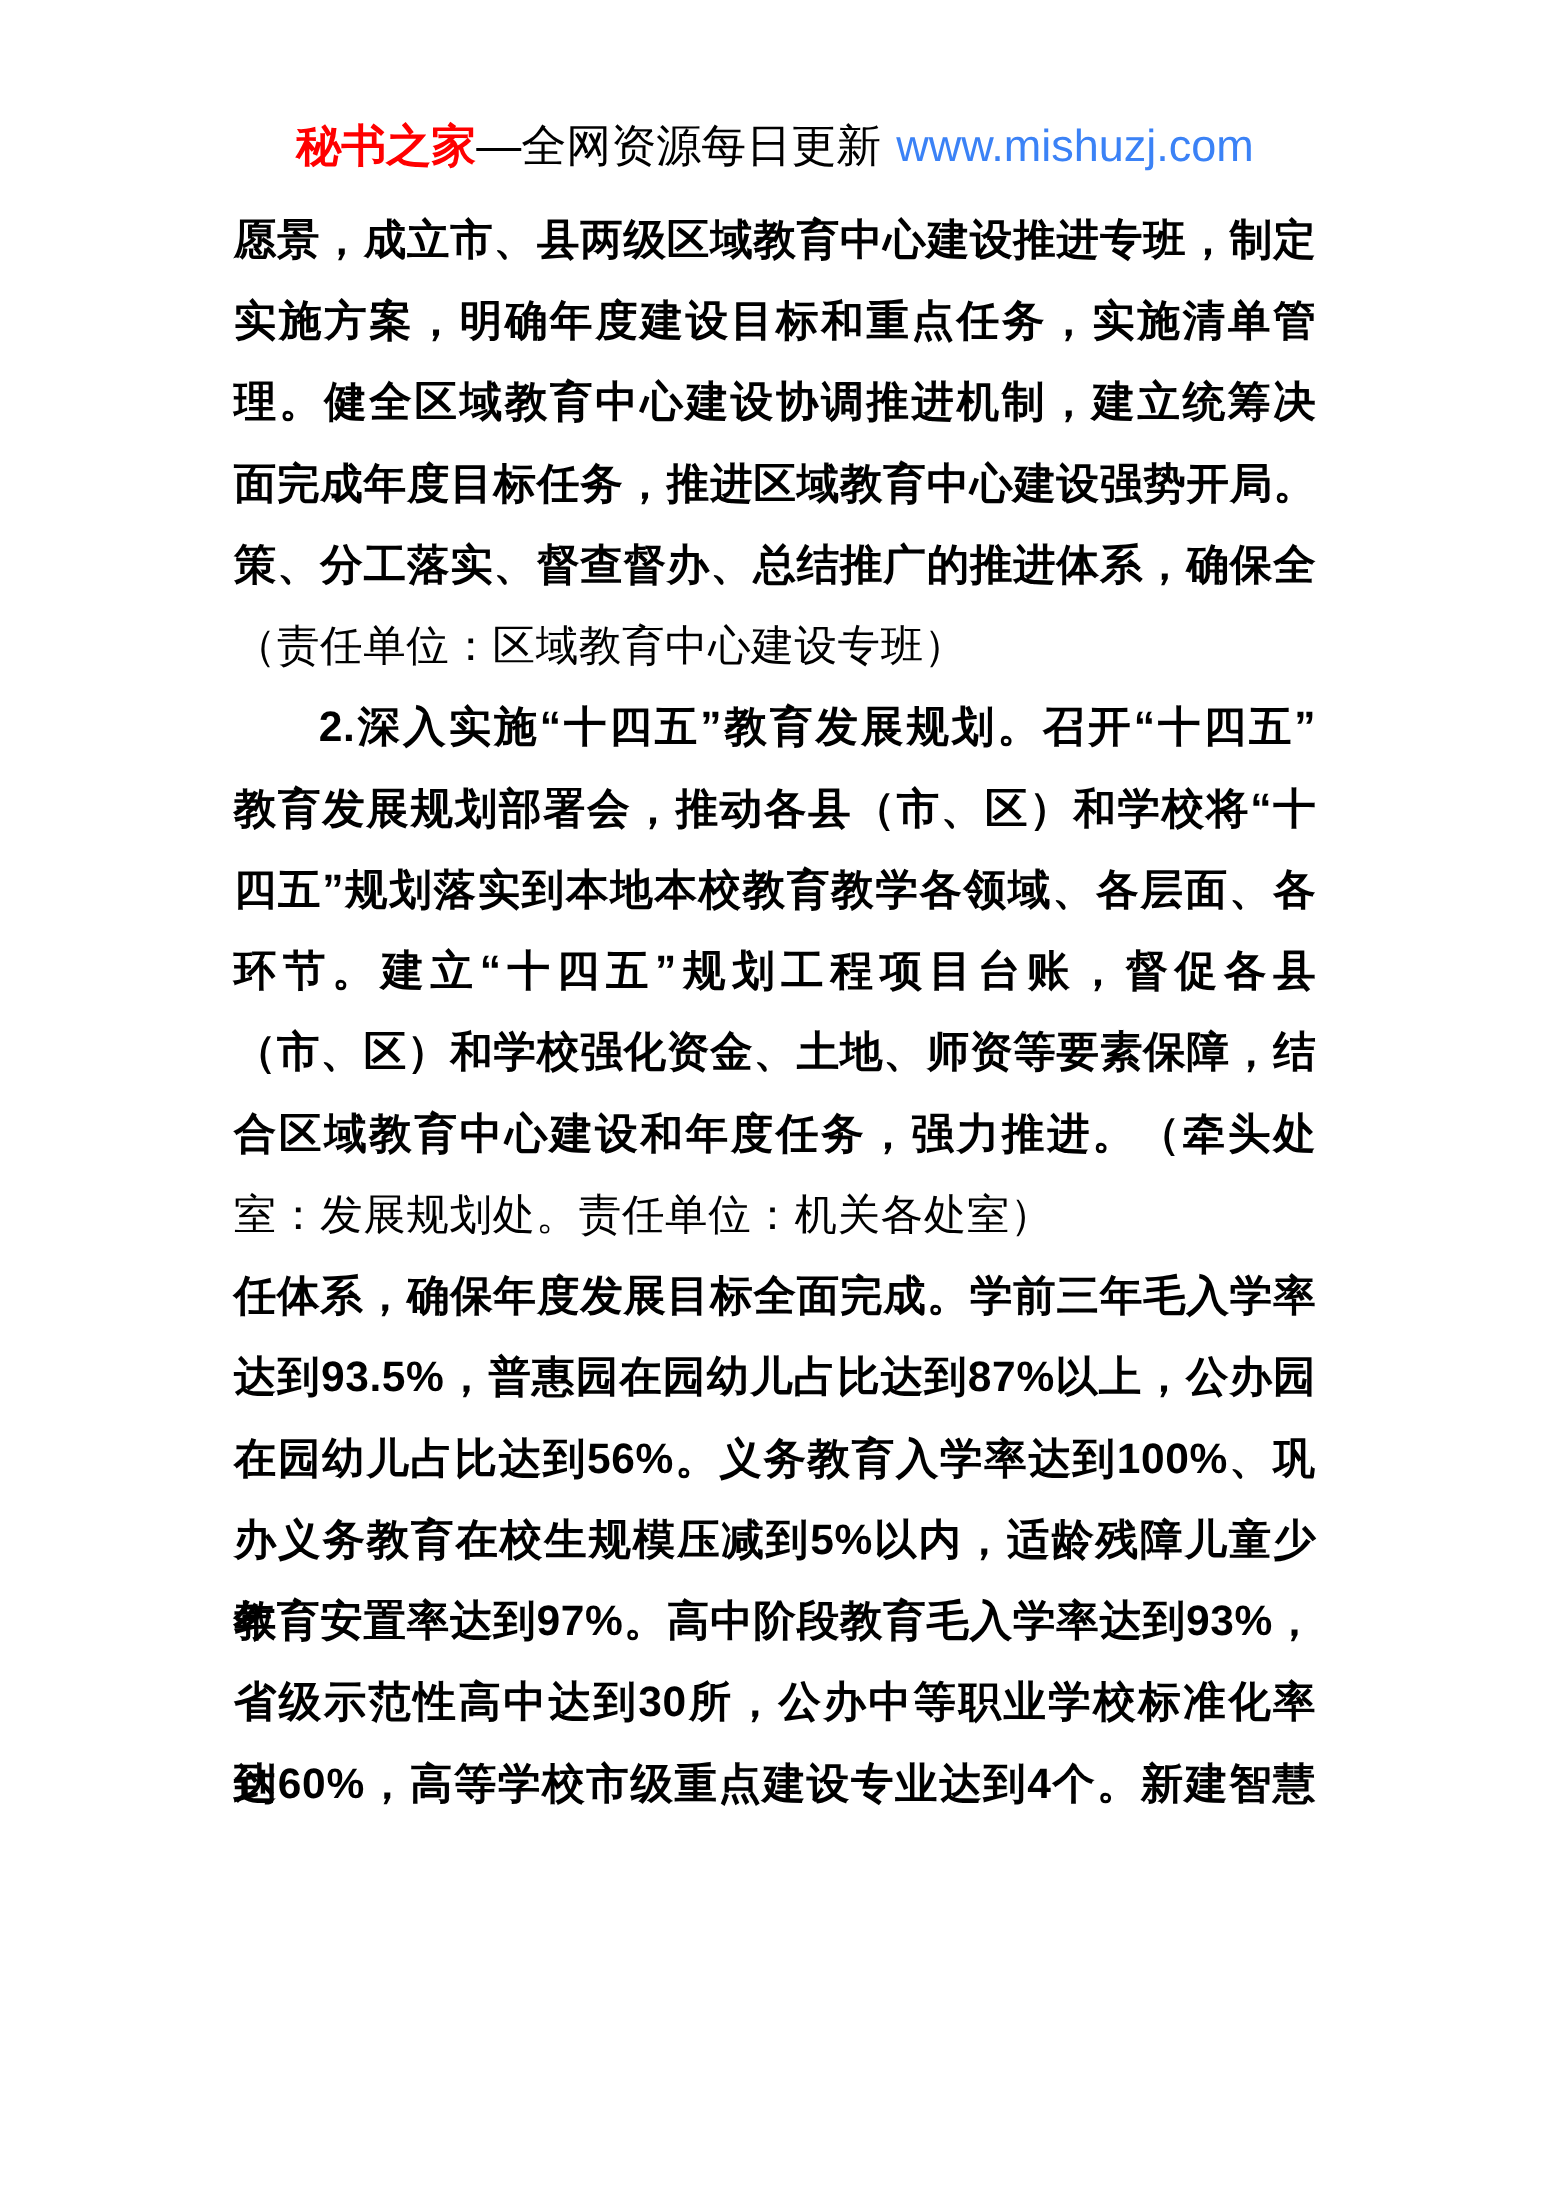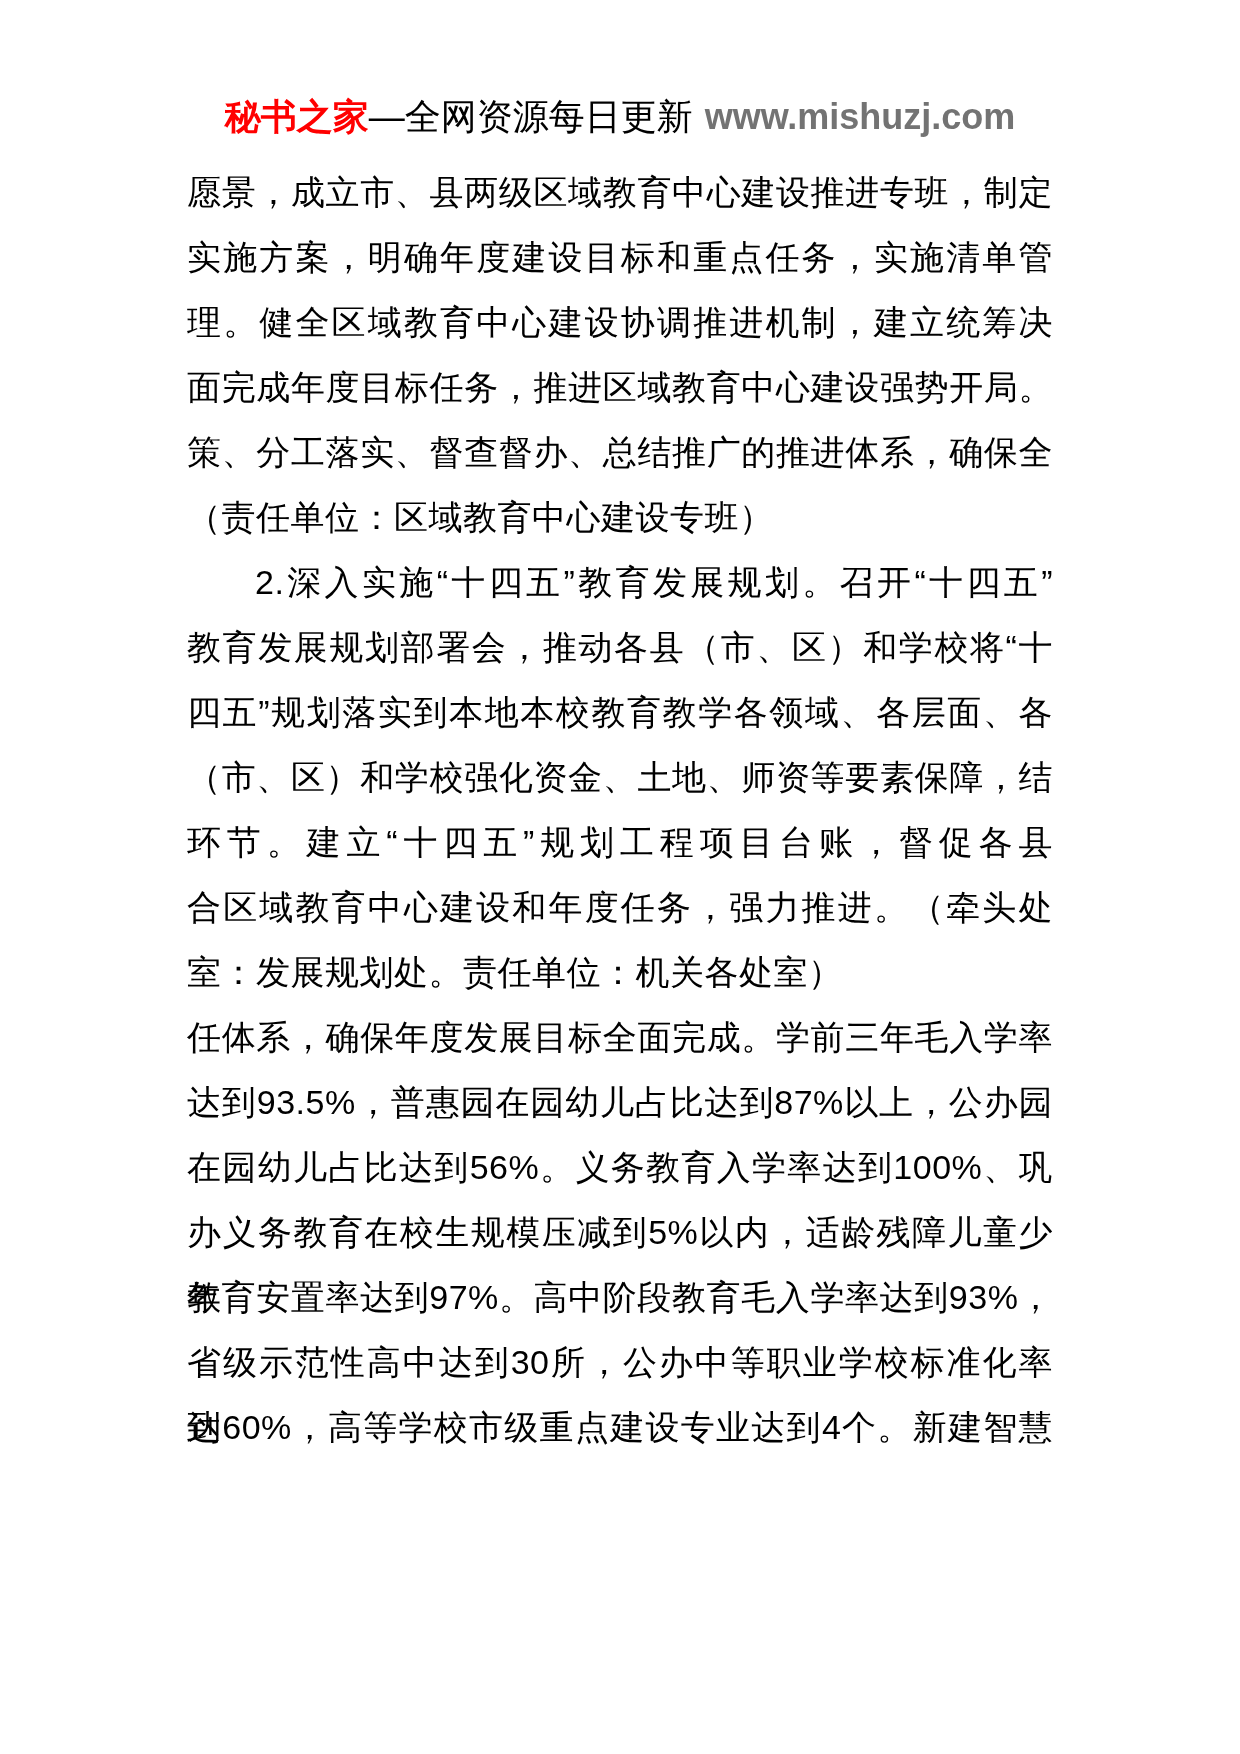--- a/index.html
+++ b/index.html
@@ -23,40 +23,40 @@
     white-space: nowrap;
   }
   .brand {
     color: #ff0000;
     font-weight: bold;
   }
   .separator, .tagline {
     color: #000000;
   }
   .url {
-    color: #737373;
+    color: #3b82f6;
     margin-left: 12px;
-    font-weight: bold;
   }
   .document-body {
     position: absolute;
     left: 187px;
     top: 160px;
     width: 866px;
   }
   .line {
     height: 65px;
     line-height: 65px;
     font-size: 34px;
     color: #000000;
     text-align: justify;
     letter-spacing: 0.5px;
   }
   .line.fill {
     text-align-last: justify;
+    font-weight: bold;
   }
   .line.indent {
     text-indent: 68px;
   }
 </style>
 </head>
 <body>
 
 <div class="page-header">
   <span class="brand">秘书之家</span><span class="separator">—</span><span class="tagline">全网资源每日更新</span><span class="url">www.mishuzj.com</span>
@@ -65,22 +65,22 @@
 <div class="document-body">
     <div class="line fill">愿景，成立市、县两级区域教育中心建设推进专班，制定</div>
     <div class="line fill">实施方案，明确年度建设目标和重点任务，实施清单管</div>
     <div class="line fill">理。健全区域教育中心建设协调推进机制，建立统筹决</div>
     <div class="line fill">面完成年度目标任务，推进区域教育中心建设强势开局。</div>
     <div class="line fill">策、分工落实、督查督办、总结推广的推进体系，确保全</div>
     <div class="line">（责任单位：区域教育中心建设专班）</div>
     <div class="line indent fill">2.深入实施“十四五”教育发展规划。召开“十四五”</div>
     <div class="line fill">教育发展规划部署会，推动各县（市、区）和学校将“十</div>
     <div class="line fill">四五”规划落实到本地本校教育教学各领域、各层面、各</div>
+    <div class="line fill">环节。建立“十四五”规划工程项目台账，督促各县</div>
     <div class="line fill">（市、区）和学校强化资金、土地、师资等要素保障，结</div>
-    <div class="line fill">环节。建立“十四五”规划工程项目台账，督促各县</div>
     <div class="line fill">合区域教育中心建设和年度任务，强力推进。（牵头处</div>
     <div class="line">室：发展规划处。责任单位：机关各处室）</div>
     <div class="line fill">任体系，确保年度发展目标全面完成。学前三年毛入学率</div>
     <div class="line fill">达到93.5%，普惠园在园幼儿占比达到87%以上，公办园</div>
     <div class="line fill">在园幼儿占比达到56%。义务教育入学率达到100%、巩</div>
     <div class="line fill">办义务教育在校生规模压减到5%以内，适龄残障儿童少年</div>
     <div class="line fill">教育安置率达到97%。高中阶段教育毛入学率达到93%，</div>
     <div class="line fill">省级示范性高中达到30所，公办中等职业学校标准化率达</div>
     <div class="line fill">到60%，高等学校市级重点建设专业达到4个。新建智慧</div>
   </div>

